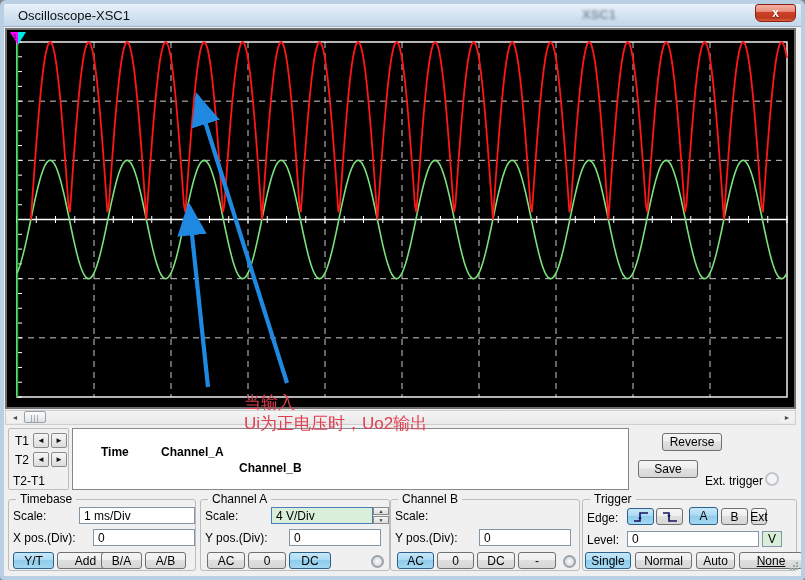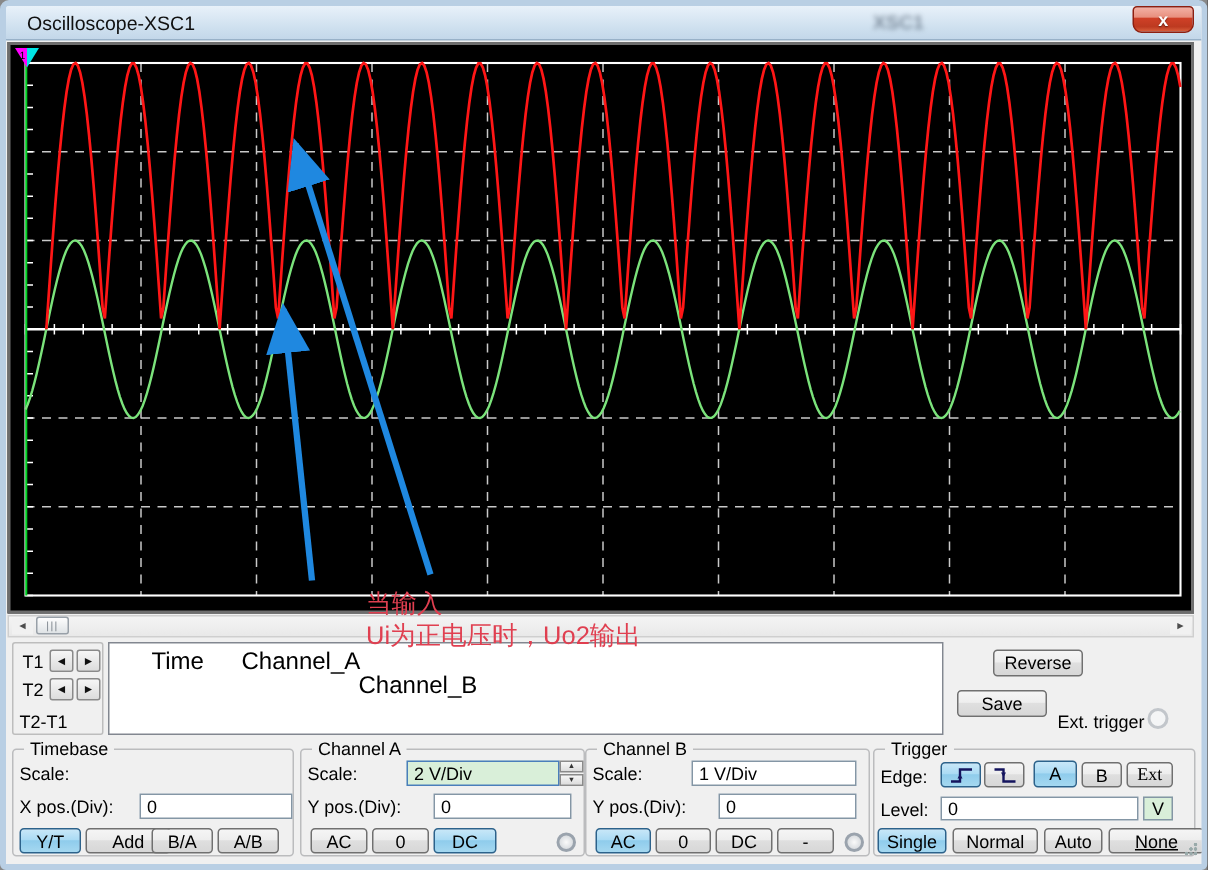--- a/index.html
+++ b/index.html
@@ -33,21 +33,21 @@
   .annotation{position:absolute;left:240px;top:388px;color:#e03f50;font-size:17px;
     line-height:21px;z-index:30;white-space:nowrap;}
   .cursor-box{position:absolute;left:4px;top:424px;width:61px;height:62px;
     border:1px solid #bdbdbd;border-radius:2px;background:#f0f0f0;}
   .cb-label{position:absolute;font-size:12px;}
   .mini-btn{position:absolute;width:16px;height:15px;border:1px solid #8a8a8a;border-radius:2px;
     background:linear-gradient(#f6f6f6,#dcdcdc);font-size:8px;text-align:center;line-height:14px;
     color:#111;cursor:pointer;}
   .readout-panel{position:absolute;left:68px;top:424px;width:557px;height:62px;
     background:#fff;border:1px solid #828790;}
-  .col-head{position:absolute;top:4px;font-size:16px;color:#000;}
+  .col-head{position:absolute;top:16px;font-size:12px;color:#000;font-weight:bold;}
   .btn{position:absolute;border:1px solid #707070;border-radius:3px;
     background:linear-gradient(#f5f5f5,#eeeeee 45%,#dfdfdf 50%,#d7d7d7);
     font-size:12px;color:#000;text-align:center;cursor:pointer;
     display:flex;align-items:center;justify-content:center;}
   .btn.sel{border:1px solid #2c628b;
     background:linear-gradient(#c8e7f8,#abdbf4 45%,#8fccec 50%,#a5d8f0);}
   .group{position:absolute;top:495px;height:72px;border:1px solid #bbbcbe;border-radius:3px;}
   .glabel{position:absolute;top:-8px;left:7px;background:#f0f0f0;padding:0 4px;font-size:12px;}
   .flabel{position:absolute;font-size:12px;}
   .field{position:absolute;border:1px solid #8496a5;background:#fff;font-size:12px;
@@ -211,48 +211,48 @@
   </div>
 
   <div class="btn" style="left:634px;top:429px;width:60px;height:18px;margin-left:24px;">Reverse</div>
   <div class="btn" style="left:634px;top:456px;width:60px;height:18px;text-align:center;">Save</div>
   <span class="ext-label">Ext. trigger</span>
   <div class="ext-circle"></div>
 
   <div class="group" style="left:4px;width:188px;">
     <span class="glabel">Timebase</span>
     <span class="flabel" style="left:4px;top:9px;">Scale:</span>
+    <div class="field" style="left:70px;top:7px;width:116px;height:17px;">1 ms/Div</div>
     <span class="flabel" style="left:4px;top:31px;">X pos.(Div):</span>
     <div class="field" style="left:84px;top:29px;width:102px;height:17px;">0</div>
     <div class="btn sel" style="left:4px;top:52px;width:41px;height:17px;">Y/T</div>
     <div class="btn" style="left:48px;top:52px;width:57px;height:17px;">Add</div>
     <div class="btn" style="left:92px;top:52px;width:41px;height:17px;">B/A</div>
     <div class="btn" style="left:136px;top:52px;width:41px;height:17px;">A/B</div>
   </div>
 
   <div class="group" style="left:196px;width:190px;">
     <span class="glabel">Channel A</span>
     <span class="flabel" style="left:4px;top:9px;">Scale:</span>
-    <div class="field green focus" style="left:70px;top:7px;width:102px;height:17px;">2  V/Div</div>
+    <div class="field green focus" style="left:70px;top:7px;width:102px;height:17px;">4  V/Div</div>
     <div class="spinner" style="left:172px;top:7px;">
       <div class="spin" style="top:0;">▲</div>
       <div class="spin" style="top:9px;">▼</div>
     </div>
     <span class="flabel" style="left:4px;top:31px;">Y pos.(Div):</span>
     <div class="field" style="left:88px;top:29px;width:92px;height:17px;">0</div>
     <div class="btn" style="left:6px;top:52px;width:38px;height:17px;">AC</div>
     <div class="btn" style="left:47px;top:52px;width:38px;height:17px;">0</div>
     <div class="btn sel" style="left:88px;top:52px;width:42px;height:17px;">DC</div>
     <div class="indicator" style="left:170px;top:55px;"></div>
   </div>
 
   <div class="group" style="left:386px;width:190px;">
     <span class="glabel">Channel B</span>
     <span class="flabel" style="left:4px;top:9px;">Scale:</span>
-    <div class="field" style="left:70px;top:7px;width:110px;height:17px;">1  V/Div</div>
     <span class="flabel" style="left:4px;top:31px;">Y pos.(Div):</span>
     <div class="field" style="left:88px;top:29px;width:92px;height:17px;">0</div>
     <div class="btn sel" style="left:6px;top:52px;width:37px;height:17px;">AC</div>
     <div class="btn" style="left:46px;top:52px;width:37px;height:17px;">0</div>
     <div class="btn" style="left:86px;top:52px;width:38px;height:17px;">DC</div>
     <div class="btn" style="left:127px;top:52px;width:38px;height:17px;">-</div>
     <div class="indicator" style="left:172px;top:55px;"></div>
   </div>
 
   <div class="group" style="left:578px;width:215px;">
@@ -265,21 +265,21 @@
         </svg>
     </div>
     <div class="btn" style="left:73px;top:8px;width:27px;height:17px;">
       <svg class="edge-icon" width="18" height="12" viewBox="0 0 18 12">
           <path d="M2 2 H8 V10 H16" fill="none" stroke="#14145e" stroke-width="1.6"></path>
           <path d="M8 7 L6.3 4 H9.7 Z" fill="#14145e"></path>
         </svg>
     </div>
     <div class="btn sel" style="left:106px;top:7px;width:29px;height:18px;">A</div>
     <div class="btn" style="left:138px;top:8px;width:27px;height:17px;">B</div>
-    <div class="btn" style="left:168px;top:8px;width:31px;height:17px;font-family:Liberation Serif, serif;">Ext</div>
+    <div class="btn" style="left:168px;top:8px;width:16px;height:17px;">Ext</div>
     <span class="flabel" style="left:4px;top:33px;">Level:</span>
     <div class="field" style="left:44px;top:31px;width:132px;height:16px;">0</div>
     <div class="field green" style="left:179px;top:31px;width:20px;height:16px;justify-content:center;">V</div>
     <div class="btn sel" style="left:2px;top:52px;width:46px;height:17px;">Single</div>
     <div class="btn" style="left:52px;top:52px;width:57px;height:17px;text-align:right;">Normal</div>
     <div class="btn" style="left:113px;top:52px;width:39px;height:17px;">Auto</div>
     <div class="btn" style="left:156px;top:52px;width:64px;height:17px;text-decoration:underline;">None</div>
   </div>
 
   <div class="grip"></div>

